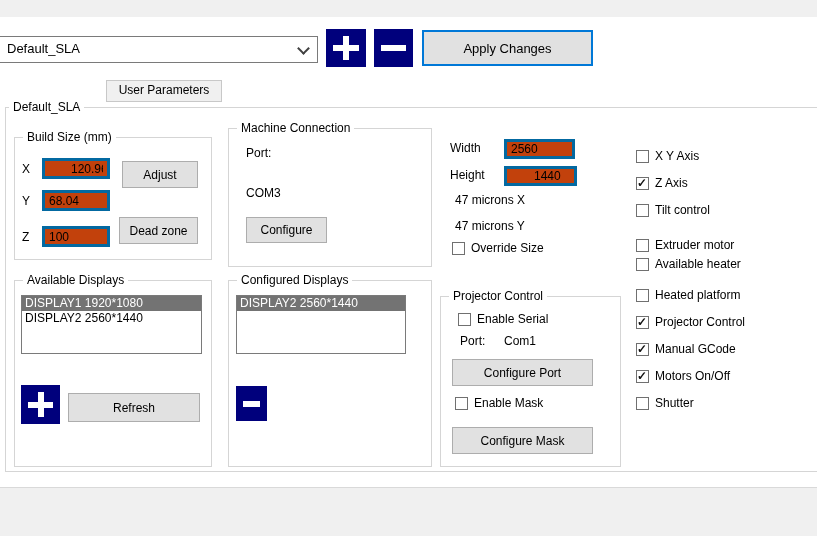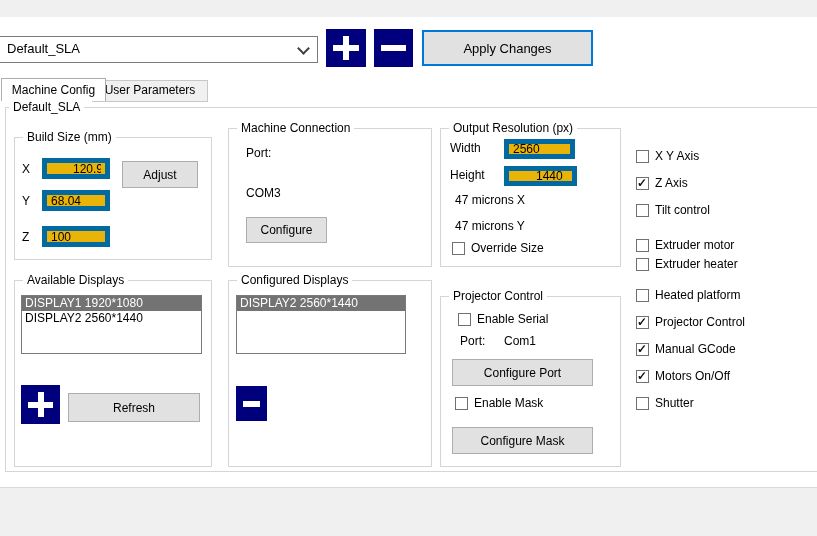--- a/index.html
+++ b/index.html
@@ -22,21 +22,21 @@
   .bar-h{position:absolute;left:7px;right:7px;top:50%;height:6px;margin-top:-3px;background:#fff}
   .bar-v{position:absolute;top:7px;bottom:7px;left:50%;width:6px;margin-left:-3px;background:#fff}
   
   .tab{position:absolute;text-align:center;font-size:12px;white-space:nowrap}
   .tab.sel{background:#fff;border:1px solid #acacac;border-bottom:none;z-index:3;line-height:22px}
   .tab.unsel{background:#f0f0f0;border:1px solid #c8c8c8;line-height:19px;z-index:2}
   
   .grp{position:absolute;border:1px solid #d5d5d5;z-index:1}
   .grp-title{position:absolute;top:-8px;left:8px;background:#fff;padding:0 4px;font-size:12px;line-height:14px;white-space:nowrap}
   .lbl{position:absolute;white-space:nowrap;z-index:2}
-  .tin{position:absolute;border:5px solid #0369a1;font:12px "Liberation Sans",sans-serif;padding:1px 4px;background:#eab308;color:#000;box-sizing:border-box;z-index:2}
+  .tin{position:absolute;border:3px solid #0369a1;font:12px "Liberation Sans",sans-serif;padding:1px 4px;background:#c2410c;color:#000;box-sizing:border-box;z-index:2}
   .listbox{position:absolute;background:#fff;border:1px solid #7a7a7a;overflow:hidden;z-index:2}
   .li{height:15px;line-height:15px;padding:0 3px;white-space:nowrap}
   .li.selected{background:#737373;color:#fff}
   .cbrow{position:absolute;display:flex;align-items:center;white-space:nowrap;z-index:2}
   .cb{width:13px;height:13px;background:#fff;border:1px solid #707070;margin-right:6px;position:relative;flex:none;box-sizing:border-box}
   .cb.checked::after{content:"\2713";position:absolute;left:0;top:-2px;font-size:12px;font-weight:bold;color:#111;line-height:14px}
   .bottom{position:absolute;left:0;top:488px;width:817px;height:48px;background:#f0f0f0}
 </style>
 </head>
 <body>
@@ -51,48 +51,45 @@
   </div>
   <button class="navy" style="left:326px;top:29px;width:40px;height:38px">
     <span class="bar-h"></span>
     <span class="bar-v"></span>
   </button>
   <button class="navy" style="left:374px;top:29px;width:39px;height:38px">
     <span class="bar-h"></span>
   </button>
   <button class="btn btn-primary" style="left:422px;top:30px;width:171px;height:36px">Apply Changes</button>
 
-  <div class="tab sel" style="left:1px;top:78px;width:103px;height:22px">Machine Config</div>
-  <div class="tab unsel" style="left:92px;top:80px;width:114px;height:20px">User Parameters</div>
+  <div class="tab unsel" style="left:106px;top:80px;width:114px;height:20px">User Parameters</div>
 
   <div class="grp" style="left:5px;top:107px;width:811px;height:363px">
     <span class="grp-title" style="left:3px">Default_SLA</span>
   </div>
 
   <div class="grp" style="left:14px;top:137px;width:196px;height:121px">
     <span class="grp-title">Build Size (mm)</span>
   </div>
   <span class="lbl" style="left:22px;top:162px">X</span>
   <input class="tin" style="left: 42px; top: 158px; width: 68px; height: 21px; padding-left: 26px;" value="120.96">
   <button class="btn" style="left:122px;top:161px;width:76px;height:27px">Adjust</button>
   <span class="lbl" style="left:22px;top:194px">Y</span>
   <input class="tin" style="left: 42px; top: 190px; width: 68px; height: 21px;" value="68.04">
   <span class="lbl" style="left:22px;top:230px">Z</span>
   <input class="tin" style="left: 42px; top: 226px; width: 68px; height: 21px;" value="100">
+  <button class="btn" style="left:119px;top:217px;width:79px;height:27px">Dead zone</button>
 
   <div class="grp" style="left:228px;top:128px;width:202px;height:137px">
     <span class="grp-title">Machine Connection</span>
   </div>
   <span class="lbl" style="left:246px;top:146px">Port:</span>
   <span class="lbl" style="left:246px;top:186px">COM3</span>
   <button class="btn" style="left:246px;top:217px;width:81px;height:26px">Configure</button>
 
-  <div class="grp" style="left:440px;top:128px;width:179px;height:137px">
-    <span class="grp-title">Output Resolution (px)</span>
-  </div>
   <span class="lbl" style="left:450px;top:141px">Width</span>
   <input class="tin" style="left: 504px; top: 139px; width: 71px; height: 20px;" value="2560">
   <span class="lbl" style="left:450px;top:168px">Height</span>
   <input class="tin" style="left: 504px; top: 166px; width: 73px; height: 20px; padding-left: 27px;" value="1440">
   <span class="lbl" style="left:455px;top:193px">47 microns X</span>
   <span class="lbl" style="left:455px;top:219px">47 microns Y</span>
   <div class="cbrow" style="left:452px;top:241px">
     <span class="cb"></span>
     <span>Override Size</span>
   </div>
@@ -108,21 +105,21 @@
   <div class="cbrow" style="left:636px;top:203px">
     <span class="cb"></span>
     <span>Tilt control</span>
   </div>
   <div class="cbrow" style="left:636px;top:238px">
     <span class="cb"></span>
     <span>Extruder motor</span>
   </div>
   <div class="cbrow" style="left:636px;top:257px">
     <span class="cb"></span>
-    <span>Extruder heater</span>
+    <span>Available heater</span>
   </div>
   <div class="cbrow" style="left:636px;top:288px">
     <span class="cb"></span>
     <span>Heated platform</span>
   </div>
   <div class="cbrow" style="left:636px;top:315px">
     <span class="cb checked"></span>
     <span>Projector Control</span>
   </div>
   <div class="cbrow" style="left:636px;top:342px">

